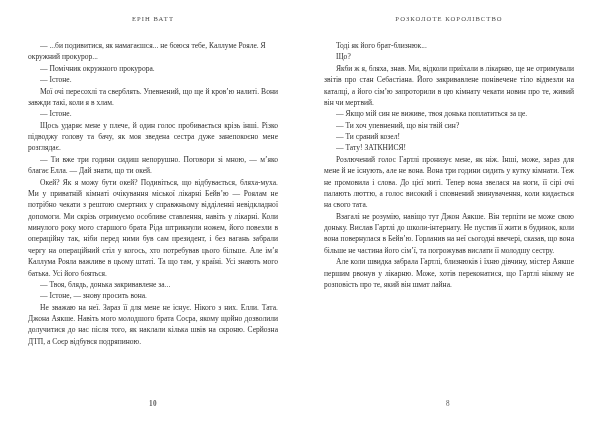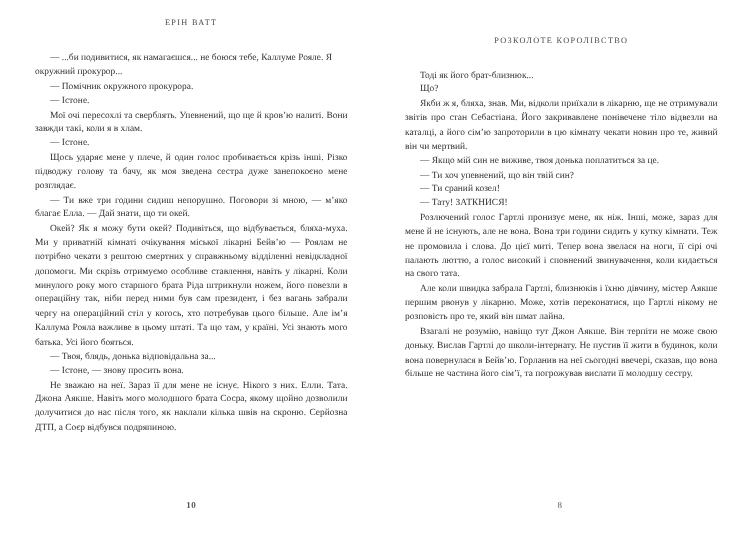--- a/index.html
+++ b/index.html
@@ -28,21 +28,21 @@
     box-sizing: border-box;
     height: 434px;
     background: #ffffff;
   }
   .page-left {
     width: 300px;
     padding: 14px 22px 10px 28px;
   }
   .page-right {
     width: 300px;
-    padding: 28px 26px 10px 24px;
+    padding: 14px 26px 10px 24px;
   }
   .running-head {
     text-align: center;
     font-size: 6.6px;
     letter-spacing: 1.05px;
     color: #4a4a4a;
     text-transform: uppercase;
     font-family: "Liberation Serif", "DejaVu Serif", serif;
     margin: 0 0 0 0;
     height: 10px;
@@ -90,40 +90,40 @@
 
     <div class="body-text">
       <p class="dlg">— ...би подивитися, як намагаєшся... не боюся тебе, Каллуме Рояле. Я окружний прокурор...</p>
       <p class="dlg">— Помічник окружного прокурора.</p>
       <p class="dlg">— Істоне.</p>
       <p>Мої очі пересохлі та сверблять. Упевнений, що ще й кров’ю налиті. Вони завжди такі, коли я в хлам.</p>
       <p class="dlg">— Істоне.</p>
       <p>Щось ударяє мене у плече, й один голос пробивається крізь інші. Різко підводжу голову та бачу, як моя зведена сестра дуже занепокоєно мене розглядає.</p>
       <p>— Ти вже три години сидиш непорушно. Поговори зі мною, — м’яко благає Елла. — Дай знати, що ти окей.</p>
       <p>Окей? Як я можу бути окей? Подивіться, що відбувається, бляха-муха. Ми у приватній кімнаті очікування міської лікарні Бейв’ю — Роялам не потрібно чекати з рештою смертних у справжньому відділенні невідкладної допомоги. Ми скрізь отримуємо особливе ставлення, навіть у лікарні. Коли минулого року мого старшого брата Ріда штрикнули ножем, його повезли в операційну так, ніби перед ними був сам президент, і без вагань забрали чергу на операційний стіл у когось, хто потребував цього більше. Але ім’я Каллума Рояла важливе в цьому штаті. Та що там, у країні. Усі знають мого батька. Усі його бояться.</p>
-      <p class="dlg">— Твоя, блядь, донька відповідальна за...</p>
+      <p class="dlg">— Твоя, блядь, донька закривавлене за...</p>
       <p class="dlg">— Істоне, — знову просить вона.</p>
       <p>Не зважаю на неї. Зараз її для мене не існує. Нікого з них. Елли. Тата. Джона Аякше. Навіть мого молодшого брата Сосра, якому щойно дозволили долучитися до нас після того, як наклали кілька швів на скроню. Серйозна ДТП, а Соєр відбувся подряпиною.</p>
     </div>
 
     <div class="page-number">10</div>
   </div>
 
   <div class="page page-right">
     <div class="running-head">РОЗКОЛОТЕ КОРОЛІВСТВО</div>
 
     <div class="body-text">
       <p>Тоді як його брат-близнюк...</p>
       <p>Що?</p>
       <p>Якби ж я, бляха, знав. Ми, відколи приїхали в лікарню, ще не отримували звітів про стан Себастіана. Його закривавлене понівечене тіло відвезли на каталці, а його сім’ю запроторили в цю кімнату чекати новин про те, живий він чи мертвий.</p>
       <p>— Якщо мій син не виживе, твоя донька поплатиться за це.</p>
       <p class="dlg">— Ти хоч упевнений, що він твій син?</p>
       <p class="dlg">— Ти сраний козел!</p>
       <p class="dlg">— Тату! ЗАТКНИСЯ!</p>
       <p>Розлючений голос Гартлі пронизує мене, як ніж. Інші, може, зараз для мене й не існують, але не вона. Вона три години сидить у кутку кімнати. Теж не промовила і слова. До цієї миті. Тепер вона звелася на ноги, її сірі очі палають люттю, а голос високий і сповнений звинувачення, коли кидається на свого тата.</p>
+      <p>Взагалі не розумію, навіщо тут Джон Аякше. Він терпіти не може свою доньку. Вислав Гартлі до школи-інтернату. Не пустив її жити в будинок, коли вона повернулася в Бейв’ю. Горланив на неї сьогодні ввечері, сказав, що вона більше не частина його сім’ї, та погрожував вислати її молодшу сестру.</p>
       <p>Але коли швидка забрала Гартлі, близнюків і їхню дівчину, містер Аякше першим рвонув у лікарню. Може, хотів переконатися, що Гартлі нікому не розповість про те, який він шмат лайна.</p>
-      <p>Взагалі не розумію, навіщо тут Джон Аякше. Він терпіти не може свою доньку. Вислав Гартлі до школи-інтернату. Не пустив її жити в будинок, коли вона повернулася в Бейв’ю. Горланив на неї сьогодні ввечері, сказав, що вона більше не частина його сім’ї, та погрожував вислати її молодшу сестру.</p>
     </div>
 
     <div class="page-number">8</div>
   </div>
 
 </div>
 
 </body></html>

